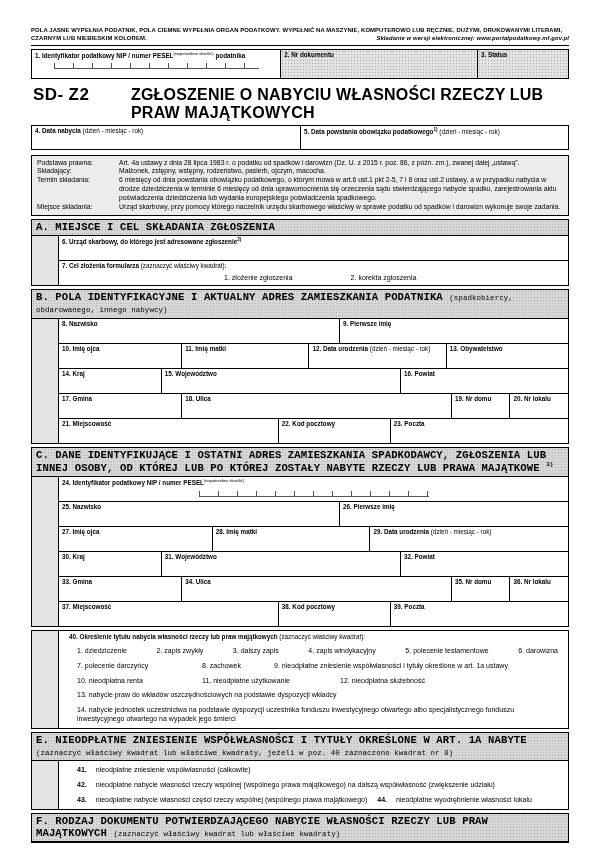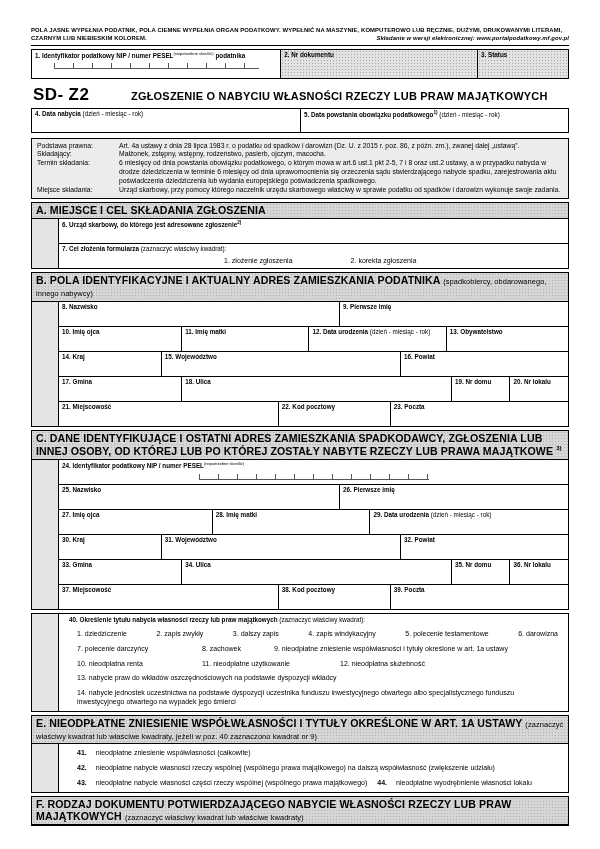--- a/index.html
+++ b/index.html
@@ -30,41 +30,41 @@
   .microsup{font-size:4px;vertical-align:super;font-weight:400;}
   .sup{font-size:4.6px;vertical-align:super;}
   .ticks{height:5px;width:205px;margin:4px auto 1px;
          border-bottom:1px solid #555;
          background:repeating-linear-gradient(90deg,#555 0 1px,transparent 1px 19px);}
   .ticks.c24{margin:4px auto 1px;width:230px;}
 
   
   .titlerow{display:flex;align-items:baseline;margin:6px 0 3px 2px;}
   .formcode{font-size:17px;font-weight:bold;letter-spacing:.4px;flex:0 0 98px;}
-  .formtitle{font-size:11px;font-weight:bold;letter-spacing:.2px;}
+  .formtitle{font-size:16px;font-weight:bold;letter-spacing:.2px;}
 
   
   .row45{display:flex;border:1.3px solid #000;}
   .cell45{flex:0 0 50%;min-height:23px;padding:1px 3px;box-sizing:border-box;}
   .cell45 + .cell45{border-left:1px solid #000;}
 
   
   .legal{border:1.5px solid #000;margin-top:5px;background:#ececec;
          padding:3px 5px;font-size:6.8px;line-height:1.3;}
   .legal-row{display:flex;}
   .legal-label{flex:0 0 82px;}
   .legal-text{flex:1;}
 
   
   .section{border:1.5px solid #000;margin-top:3px;}
   .sec-head{background-color:#d6d6d6;
             background-image:radial-gradient(#b2b2b2 .5px,transparent .6px);
             background-size:3px 3px;
             border-bottom:1px solid #000;padding:2px 4px;
-            font-size:10.6px;font-weight:bold;line-height:1.12;letter-spacing:.1px;}
+            font-size:10.6px;font-weight:bold;line-height:1.12;letter-spacing:.1px;font-family:Liberation Mono, monospace;}
   .sec-head .hint8{font-size:7.4px;font-weight:400;}
   .sec-body{display:flex;}
   .strip{flex:0 0 26px;background:#e4e4e4;border-right:1px solid #000;}
   .fields{flex:1;min-width:0;}
   .frow{display:flex;}
   .frow + .frow{border-top:1px solid #000;}
   .cell{min-height:24px;padding:1px 3px;box-sizing:border-box;}
   .cell + .cell{border-left:1px solid #000;}
   .bigcell{padding:2px 6px 4px 10px;font-size:7px;line-height:1.25;}
 
@@ -333,21 +333,21 @@
           <div class="optrow" style="padding-left:8px;padding-right:2px">
             <span class="opt optd wrapok"><span class="num">14.</span><span>nabycie jednostek uczestnictwa na podstawie dyspozycji uczestnika funduszu inwestycyjnego otwartego albo specjalistycznego funduszu inwestycyjnego otwartego na wypadek jego śmierci</span></span>
           </div>
         </div>
       </div>
     </div>
   </div>
 
   <div class="section">
     <div class="sec-head">
-      <span>E. NIEODPŁATNE ZNIESIENIE WSPÓŁWŁASNOŚCI I TYTUŁY OKREŚLONE W ART. 1A USTAWY</span>
+      <span>E. NIEODPŁATNE ZNIESIENIE WSPÓŁWŁASNOŚCI I TYTUŁY OKREŚLONE W ART. 1A NABYTE</span>
       <span class="hint8">(zaznaczyć właściwy kwadrat lub właściwe kwadraty, jeżeli w poz. 40 zaznaczono kwadrat nr 9)</span>
     </div>
     <div class="sec-body">
       <div class="strip"></div>
       <div class="fields">
         <div class="bigcell">
           <div class="optrow" style="margin-top:3px;padding-left:8px">
             <span class="opt wrapok"><span class="num">41.</span><span>nieodpłatne zniesienie współwłasności (całkowite)</span></span>
           </div>
           <div class="optrow" style="padding-left:8px">

